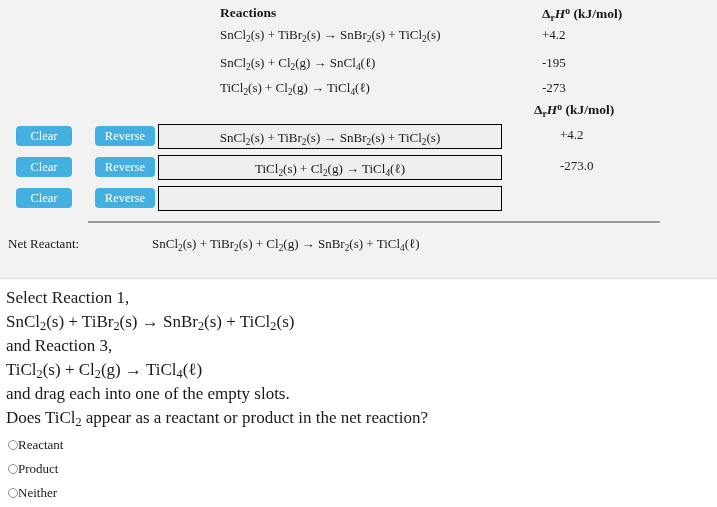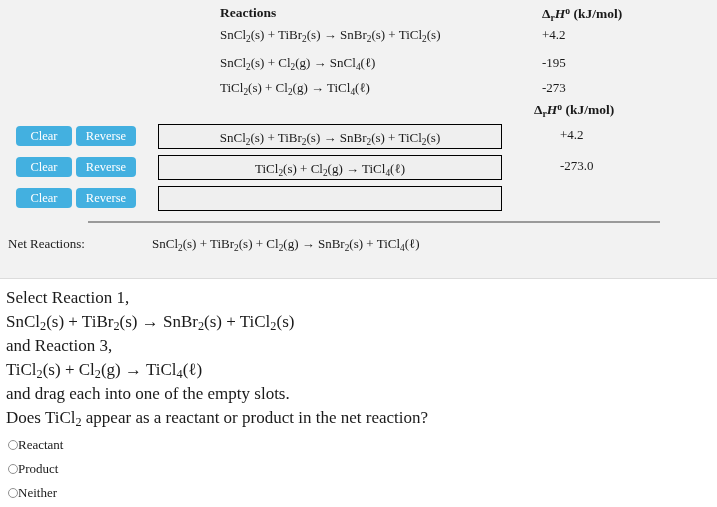--- a/index.html
+++ b/index.html
@@ -99,21 +99,21 @@
     font-family: "Liberation Serif", "DejaVu Serif", serif;
     font-size: 12.5px;
     padding: 0;
     cursor: pointer;
   }
   .btn-clear {
     left: 16px;
     width: 56px;
   }
   .btn-reverse {
-    left: 76px;
+    left: 95px;
     width: 60px;
   }
   .slot-box {
     position: absolute;
     left: 158px;
     top: -2px;
     width: 344px;
     height: 25px;
     line-height: 25px;
     border: 1px solid #000000;
@@ -283,21 +283,21 @@
   <button class="btn btn-reverse">Reverse</button>
   <div class="slot-box"></div>
   <div class="slot-dh">
     <span></span>
   </div>
 </div>
 
 <div class="net-rule"></div>
 
 <div class="net-row">
-  <div class="net-label">Net Reactions:</div>
+  <div class="net-label">Net Reactant:</div>
   <div class="net-eq">
     SnCl<sub>2</sub>(s) + TiBr<sub>2</sub>(s) + Cl<sub>2</sub>(g) → SnBr<sub>2</sub>(s) + TiCl<sub>4</sub>(ℓ)
   </div>
 </div>
 
 <div class="question-area">
 
   <div class="q-line" style="top:0px;">Select Reaction 1,</div>
 
   <div class="q-line" style="top:24px;">

